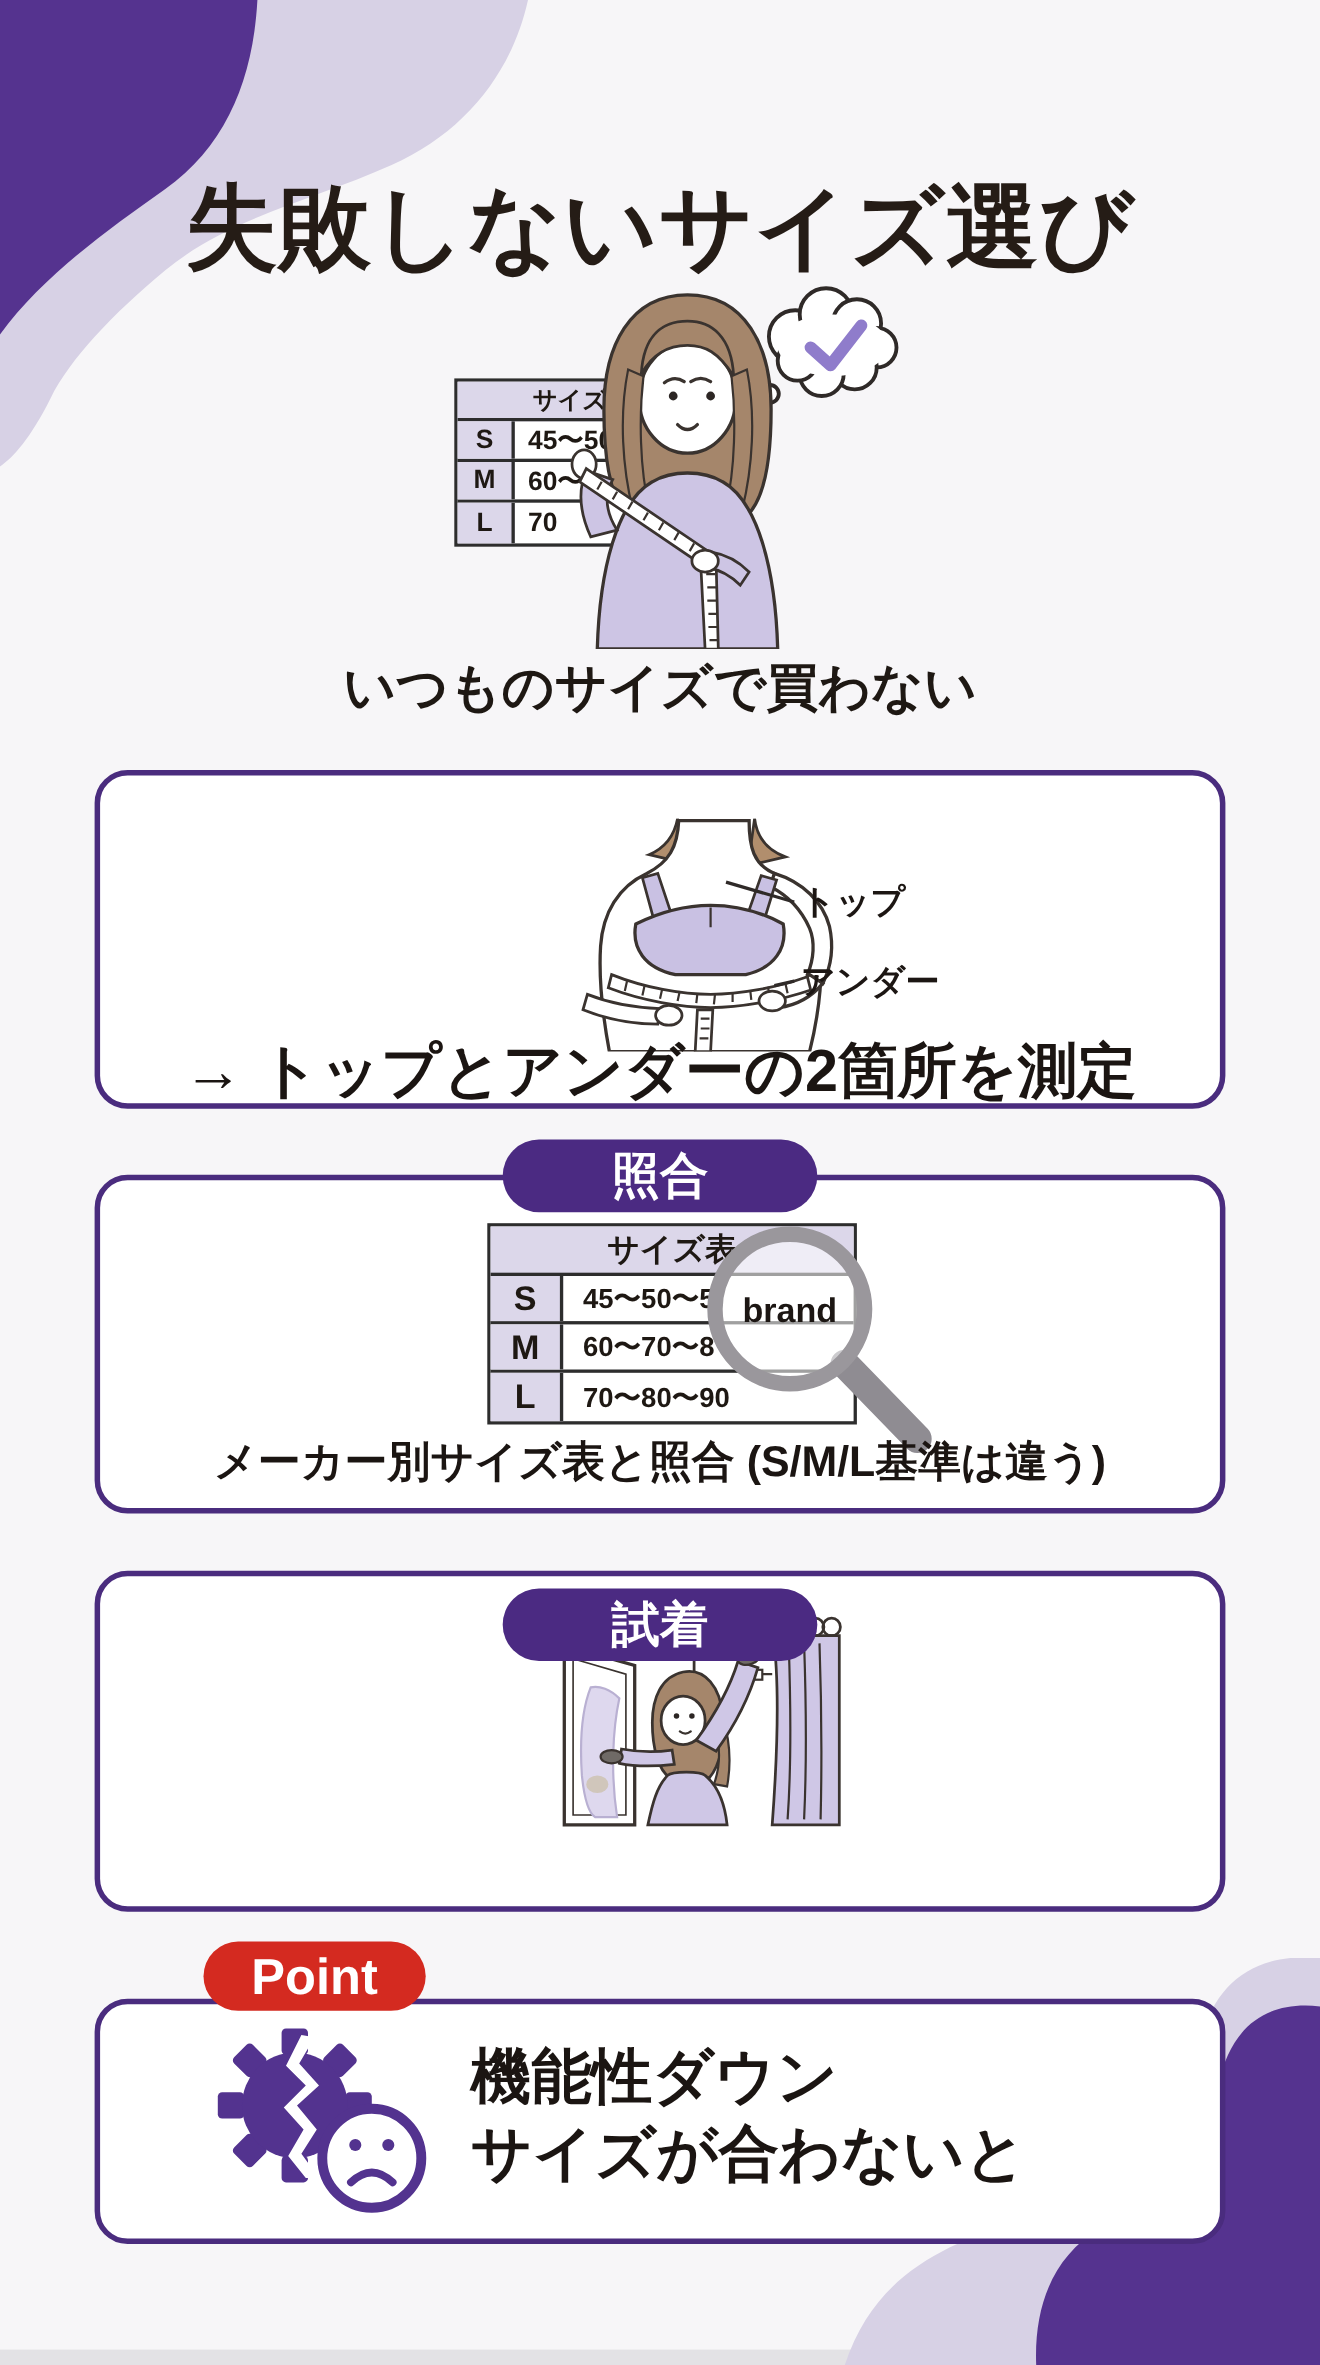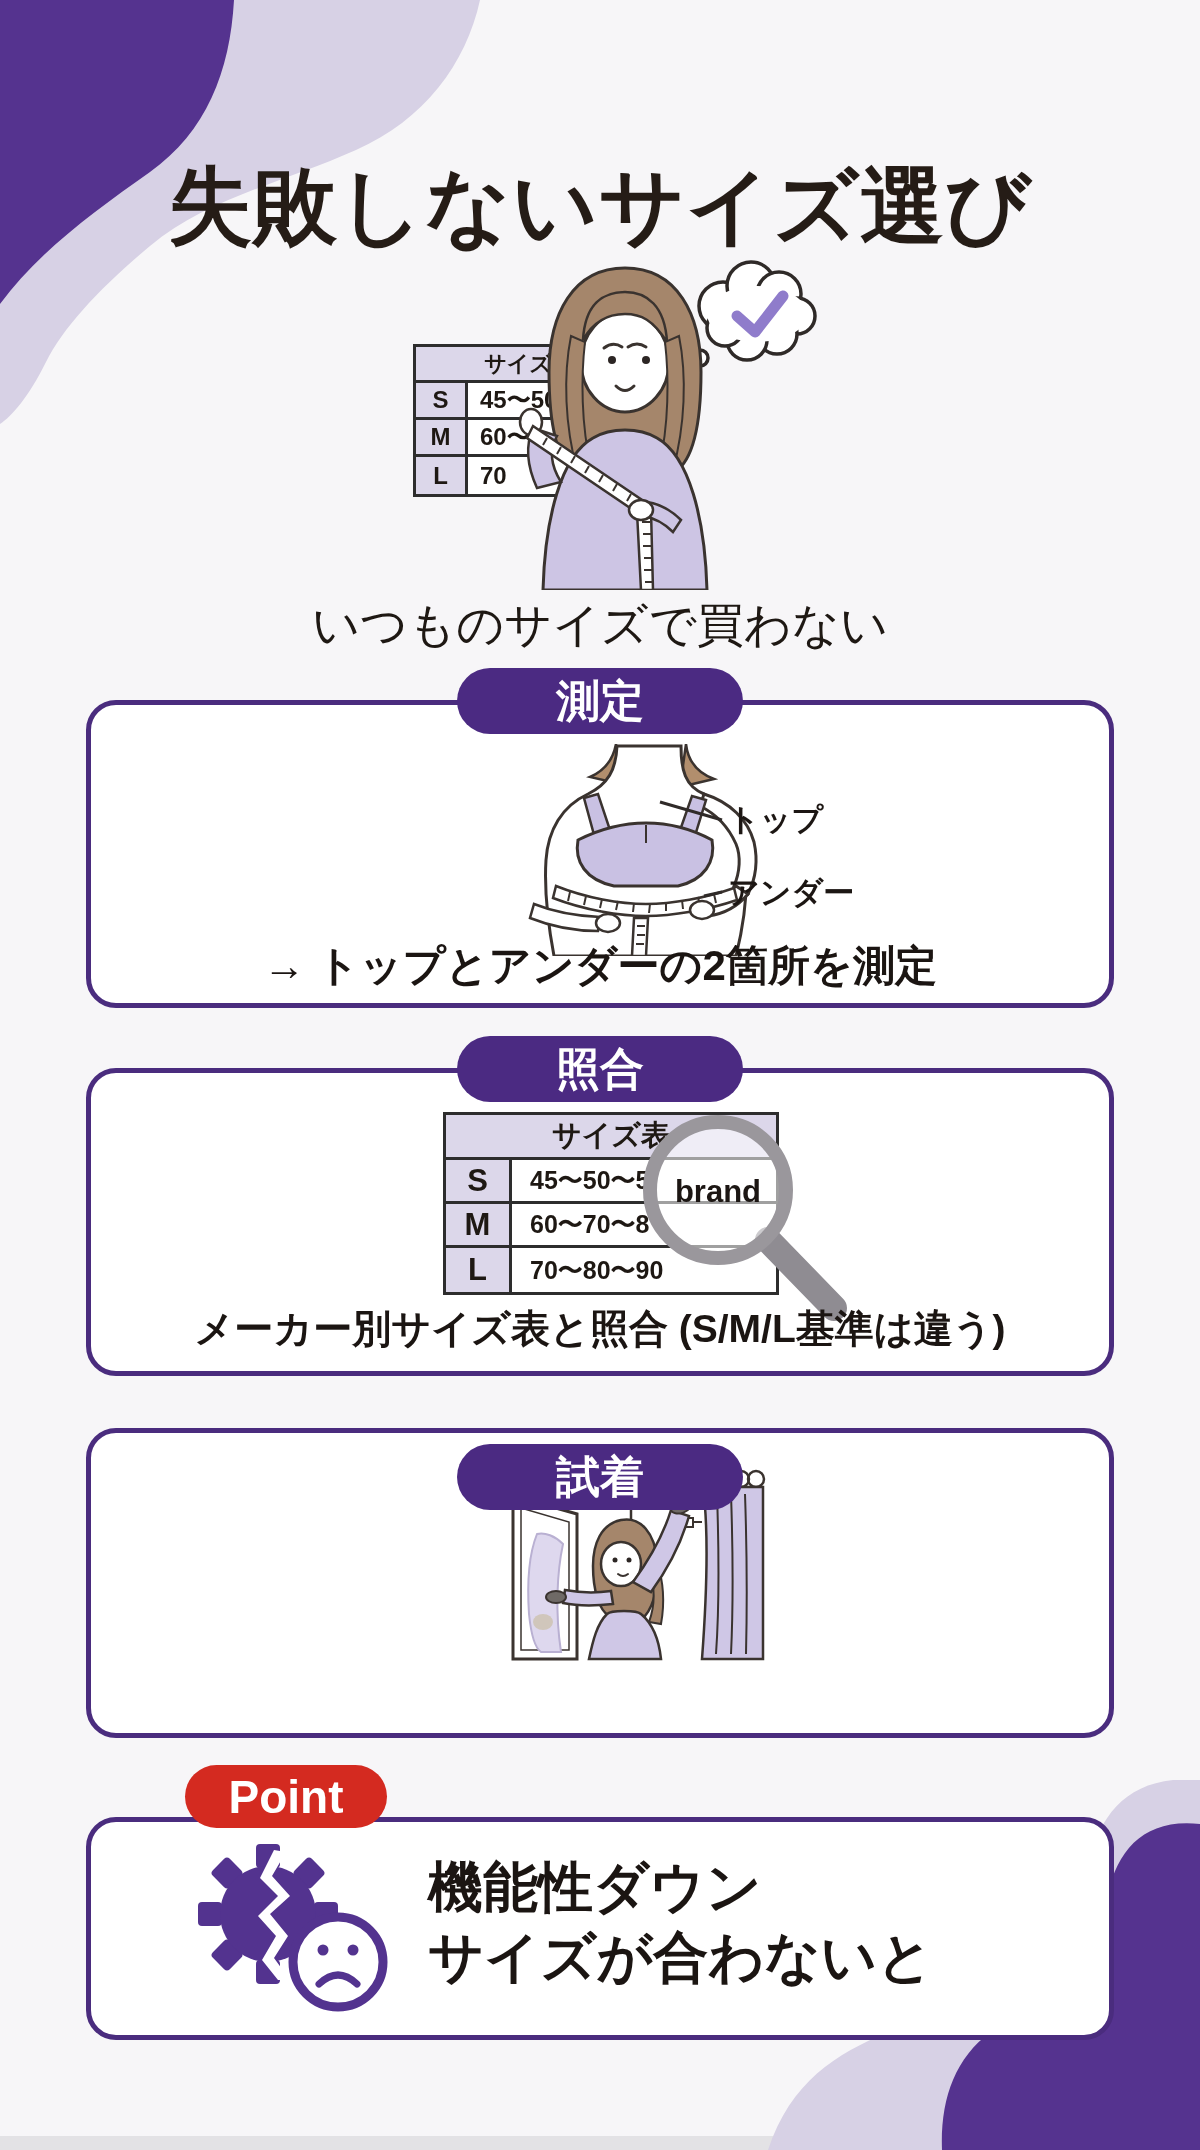--- a/index.html
+++ b/index.html
@@ -13,42 +13,42 @@
   }
   .blob { position:absolute; pointer-events:none; }
   .blob-tl { left:0; top:0; }
   .blob-br { right:0; bottom:0; }
   .bottom-fade { position:absolute; left:0; bottom:0; width:100%; height:14px;
     background:rgba(60,50,70,0.10); }
 
   .title { position:absolute; top:150px; left:0; width:100%; text-align:center;
     font-size:84px; font-weight:bold; color:#251c16; letter-spacing:1px; }
   .subtitle { position:absolute; top:594px; left:0; width:100%; text-align:center;
-    font-size:47px; font-weight:normal; color:#1e1813; }
+    font-size:47px; font-weight:bold; color:#1e1813; }
 
   .card { position:absolute; left:86px; width:1028px; background:#ffffff;
     border:5px solid #4a2c7e; border-radius:30px; }
   .card1 { top:700px; height:308px; }
   .card2 { top:1068px; height:308px; }
   .card3 { top:1428px; height:310px; }
   .card4 { top:1817px; height:223px; }
 
   .badge { position:absolute; left:50%; transform:translateX(-50%);
     width:286px; height:66px; background:#4b2a82; border-radius:33px;
     color:#fff; font-size:44px; font-weight:bold;
     display:flex; align-items:center; justify-content:center; z-index:5; }
   .badge1 { top:668px; } .badge2 { top:1036px; } .badge3 { top:1396px;margin-top:48px; }
 
   .point-badge { position:absolute; left:185px; top:1765px; width:202px; height:63px;
     background:#d42a20; border-radius:32px; color:#fff; font-size:46px; font-weight:bold;
     display:flex; align-items:center; justify-content:center; z-index:5; }
 
   .caption { position:absolute; left:0; width:100%; text-align:center;
     font-weight:bold; color:#1b1512; z-index:4; }
-  .caption1 { top:938px; font-size:42px; }
+  .caption1 { top:938px; font-size:54px; }
   .caption2 { top:1302px; font-size:39px; }
   .caption3 { top:1672px; font-size:41px; }
 
   .point-text { position:absolute; left:428px; top:1852px; z-index:4;
     font-size:55px; font-weight:bold; line-height:1.28; color:#1b1512; }
 
   
   .tbl { position:absolute; border:3px solid #2d2d2d; background:#fff; z-index:3; }
   .tbl-h { background:#dcd7ea; border-bottom:3px solid #2d2d2d; text-align:center;
     font-weight:bold; display:flex; align-items:center; justify-content:center; }
@@ -144,21 +144,20 @@
     <path d="M62,182 l-4,7 M76,191 l-4,7 M90,200 l-4,7 M104,210 l-4,7 M118,219 l-4,7 M132,228 l-4,7 M146,238 l-4,7" stroke="#3a332f" stroke-width="2" fill="none"></path>
     <path d="M152,256 L166,254 L168,334 L156,334 Z" fill="#ffffff" stroke="#3a332f" stroke-width="2.5"></path>
     <path d="M157,266 h8 M158,278 h8 M158,290 h8 M159,302 h8 M159,314 h8 M160,326 h8" stroke="#3a332f" stroke-width="2" fill="none"></path>
     <path d="M196,264 C186,254 174,248 162,246 L158,260 C170,262 180,268 188,276 Z" fill="#cdc5e4" stroke="#3a332f" stroke-width="2.5"></path>
     <ellipse cx="156" cy="254" rx="12" ry="10" fill="#ffffff" stroke="#3a332f" stroke-width="2.5"></ellipse>
   </svg>
 
   <div class="subtitle">いつものサイズで買わない</div>
 
   <div class="card card1"></div>
-  <div class="badge badge1">測定</div>
   <svg class="art" style="left:520px; top:744px;" width="450" height="212" viewBox="0 0 450 212">
     <path d="M96,0 C93,16 84,27 70,33 L100,40 Z" fill="#b18e6d" stroke="#3a332f" stroke-width="2.5"></path>
     <path d="M166,0 C168,18 178,29 194,35 L160,43 Z" fill="#b18e6d" stroke="#3a332f" stroke-width="2.5"></path>
     <path d="M97,2 C96,26 88,40 68,50 C42,62 28,86 26,116 C24,148 28,180 34,212 L216,212 C224,180 228,148 226,116 C224,86 210,62 184,50 C165,42 161,26 161,2 Z" fill="#ffffff" stroke="#3a332f" stroke-width="3"></path>
 
     <path d="M184,50 C210,58 228,76 234,98 C238,116 236,134 228,150 L214,142 C220,128 221,112 216,100 C208,82 196,70 180,62 Z" fill="#ffffff" stroke="#3a332f" stroke-width="3"></path>
     <path d="M228,150 C218,162 204,170 188,172 L186,158 C198,156 208,150 216,142 Z" fill="#ffffff" stroke="#3a332f" stroke-width="3"></path>
 
     <path d="M64,54 L78,50 L92,92 L76,98 Z" fill="#c9c1e3" stroke="#3a332f" stroke-width="2.5"></path>
     <path d="M186,56 L172,52 L158,92 L173,98 Z" fill="#c9c1e3" stroke="#3a332f" stroke-width="2.5"></path>

